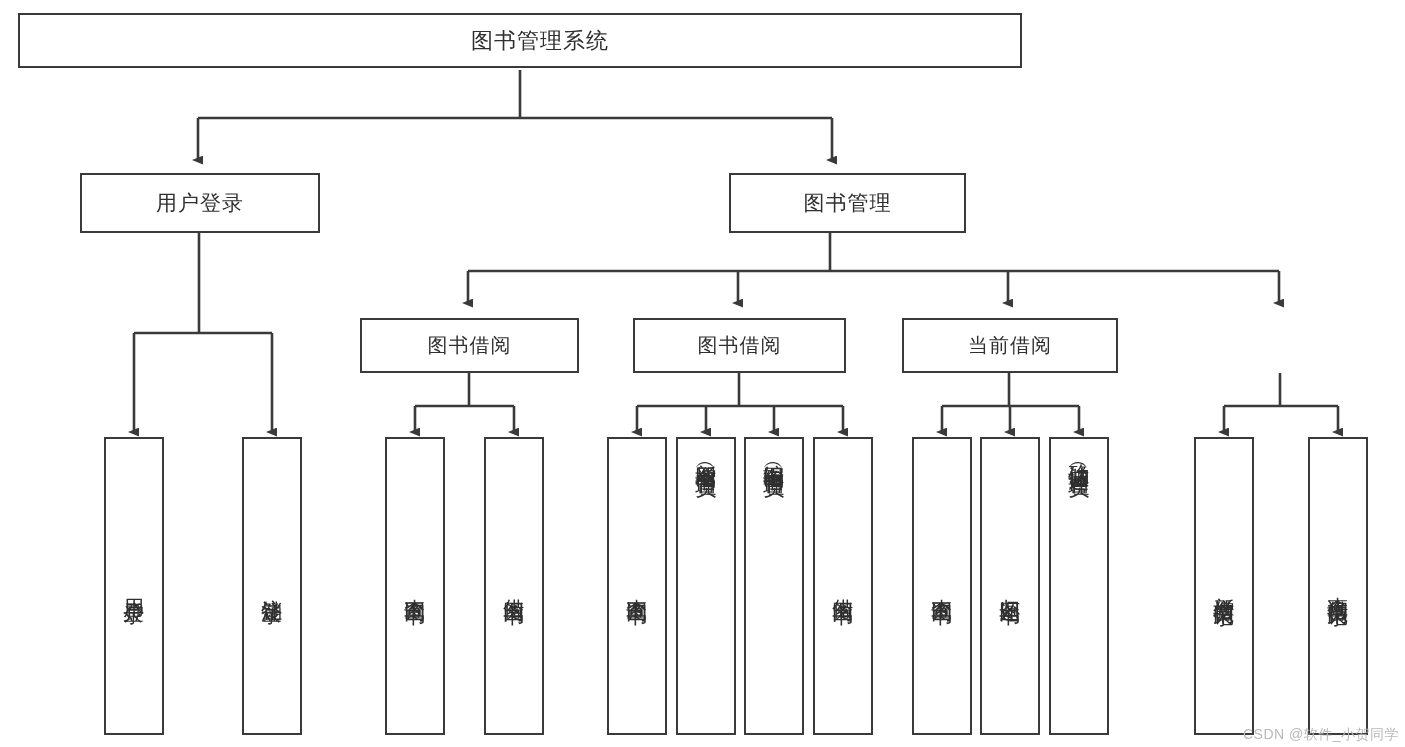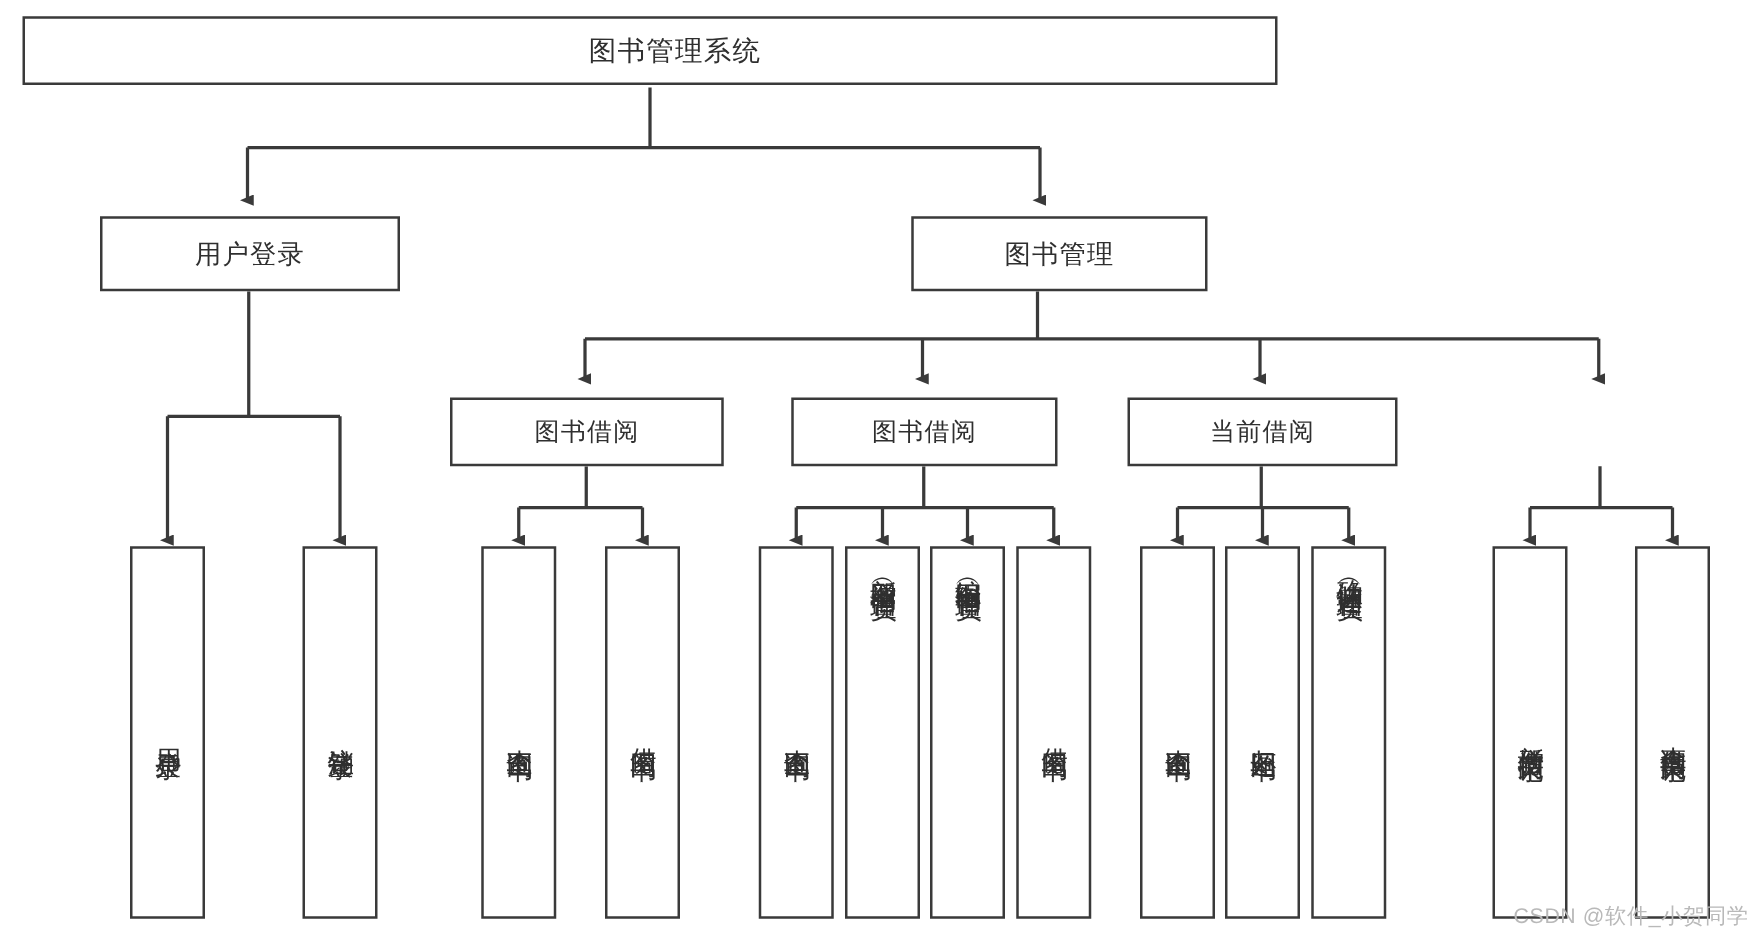--- a/index.html
+++ b/index.html
@@ -44,21 +44,21 @@
     line-height:1.12;
     letter-spacing:2px;
     white-space:nowrap;
   }
   .leaf.center{align-items:center;}
   .leaf.top{align-items:flex-start;padding-top:8px;}
 
   .watermark{
     position:absolute;
     right:6px;bottom:3px;
-    font-size:17px;
+    font-size:14px;
     color:#b9b9b9;
     letter-spacing:0.5px;
     white-space:nowrap;
     pointer-events:none;
   }
 </style>
 </head>
 <body>
 
 <div id="stage">

